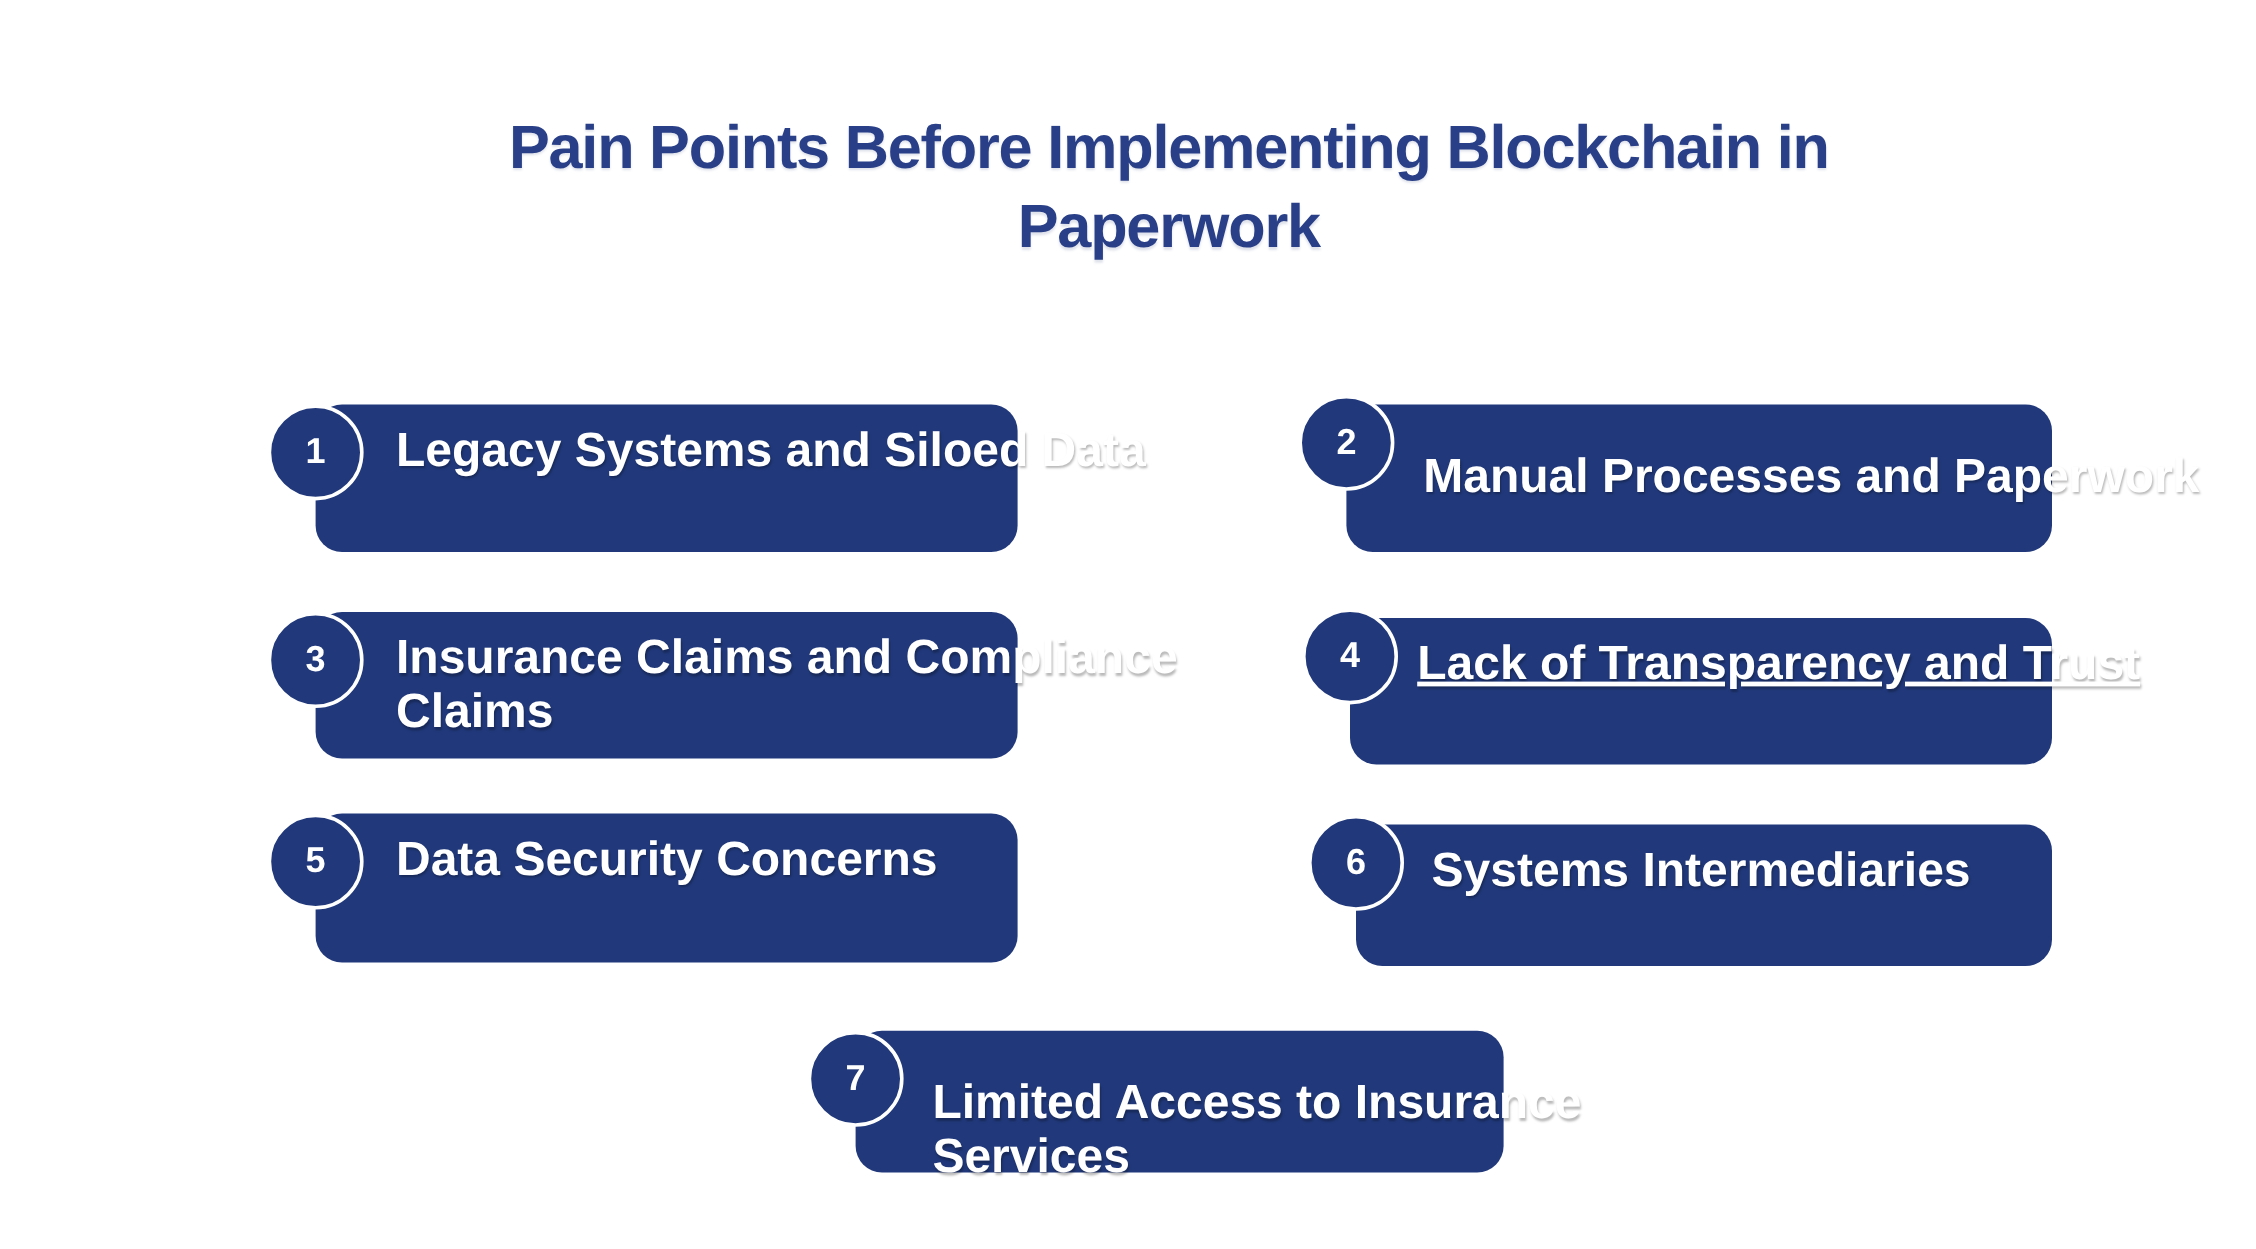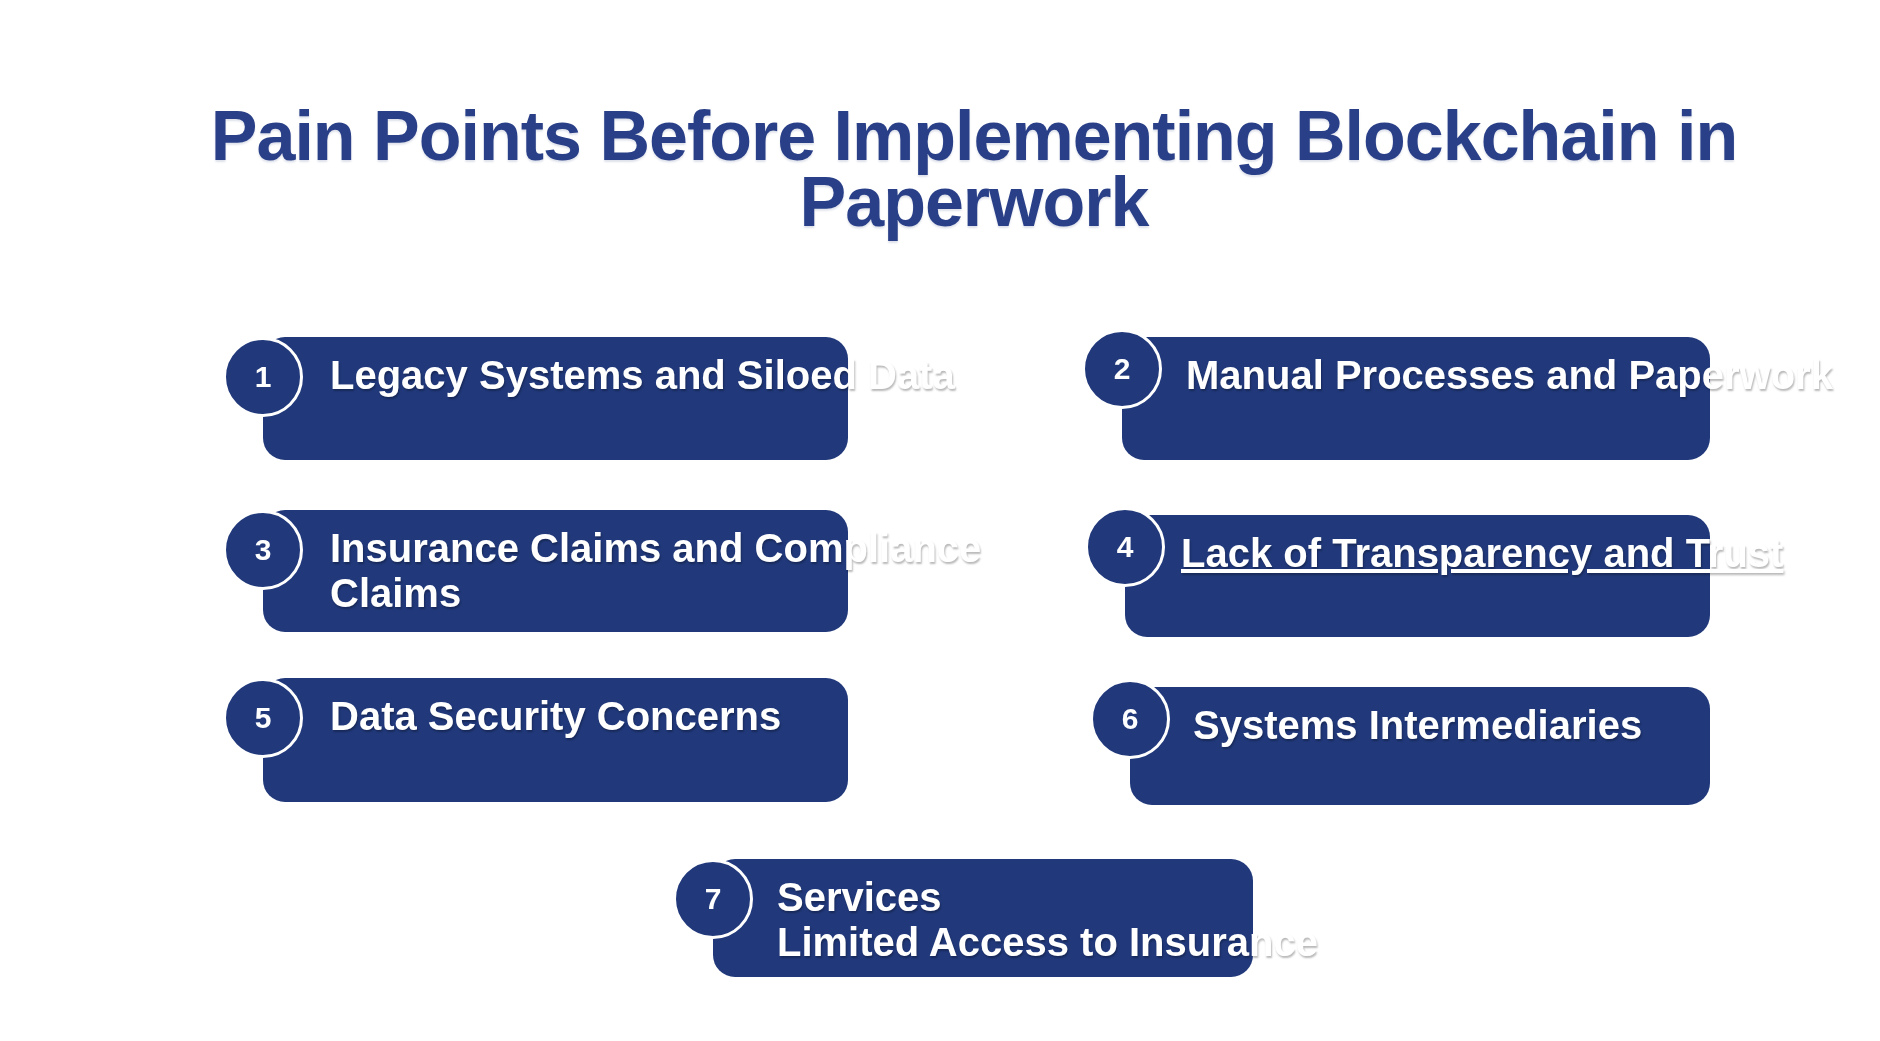--- a/index.html
+++ b/index.html
@@ -17,21 +17,21 @@
   }
   .title {
     position: absolute;
     top: 56px;
     left: 0;
     width: 1880px;
     padding-left: 68px;
     box-sizing: border-box;
     text-align: center;
     color: var(--title-color, #293F87);
-    font-size: 70px;
+    font-size: 51px;
     line-height: 66px;
     font-weight: bold;
     letter-spacing: -1px;
     text-shadow: 0 2px 2px rgba(40, 60, 120, 0.15);
   }
   .card {
     position: absolute;
     background: var(--box-color, #21397B);
     border-radius: 22px;
     box-sizing: border-box;
@@ -64,21 +64,21 @@
   }
   
   .card-1 { left: 263px;  top: 337px; width: 585px; height: 123px; }
   .card-2 { left: 1122px; top: 337px; width: 588px; height: 123px; }
   .card-3 { left: 263px;  top: 510px; width: 585px; height: 122px; }
   .card-4 { left: 1125px; top: 515px; width: 585px; height: 122px; }
   .card-5 { left: 263px;  top: 678px; width: 585px; height: 124px; }
   .card-6 { left: 1130px; top: 687px; width: 580px; height: 118px; }
   .card-7 { left: 713px;  top: 859px; width: 540px; height: 118px; }
   .card-1 .label, .card-3 .label, .card-5 .label { padding-left: 67px; }
-  .card-2 .label, .card-7 .label { padding-left: 64px; }
+  .card-2 .label, .card-7 .label { padding-left: 64px; margin-top: 22px; }
   .card-4 .label { padding-left: 56px; text-decoration: underline; }
   .card-6 .label { padding-left: 63px; }
   .card-2 .badge, .card-4 .badge, .card-6 .badge { top: -8px; }
 </style>
 </head>
 <body>
 
 <div class="canvas">
 
   <h1 class="title">
@@ -139,18 +139,18 @@
     <div class="label">
       <div>Systems Intermediaries</div>
     </div>
   </div>
 
   <div class="card card-7">
     <div class="badge">
       <span>7</span>
     </div>
     <div class="label">
+      <div>Limited Access to Insurance</div>
       <div>Services</div>
-      <div>Limited Access to Insurance</div>
     </div>
   </div>
 
 </div>
 
 </body></html>

